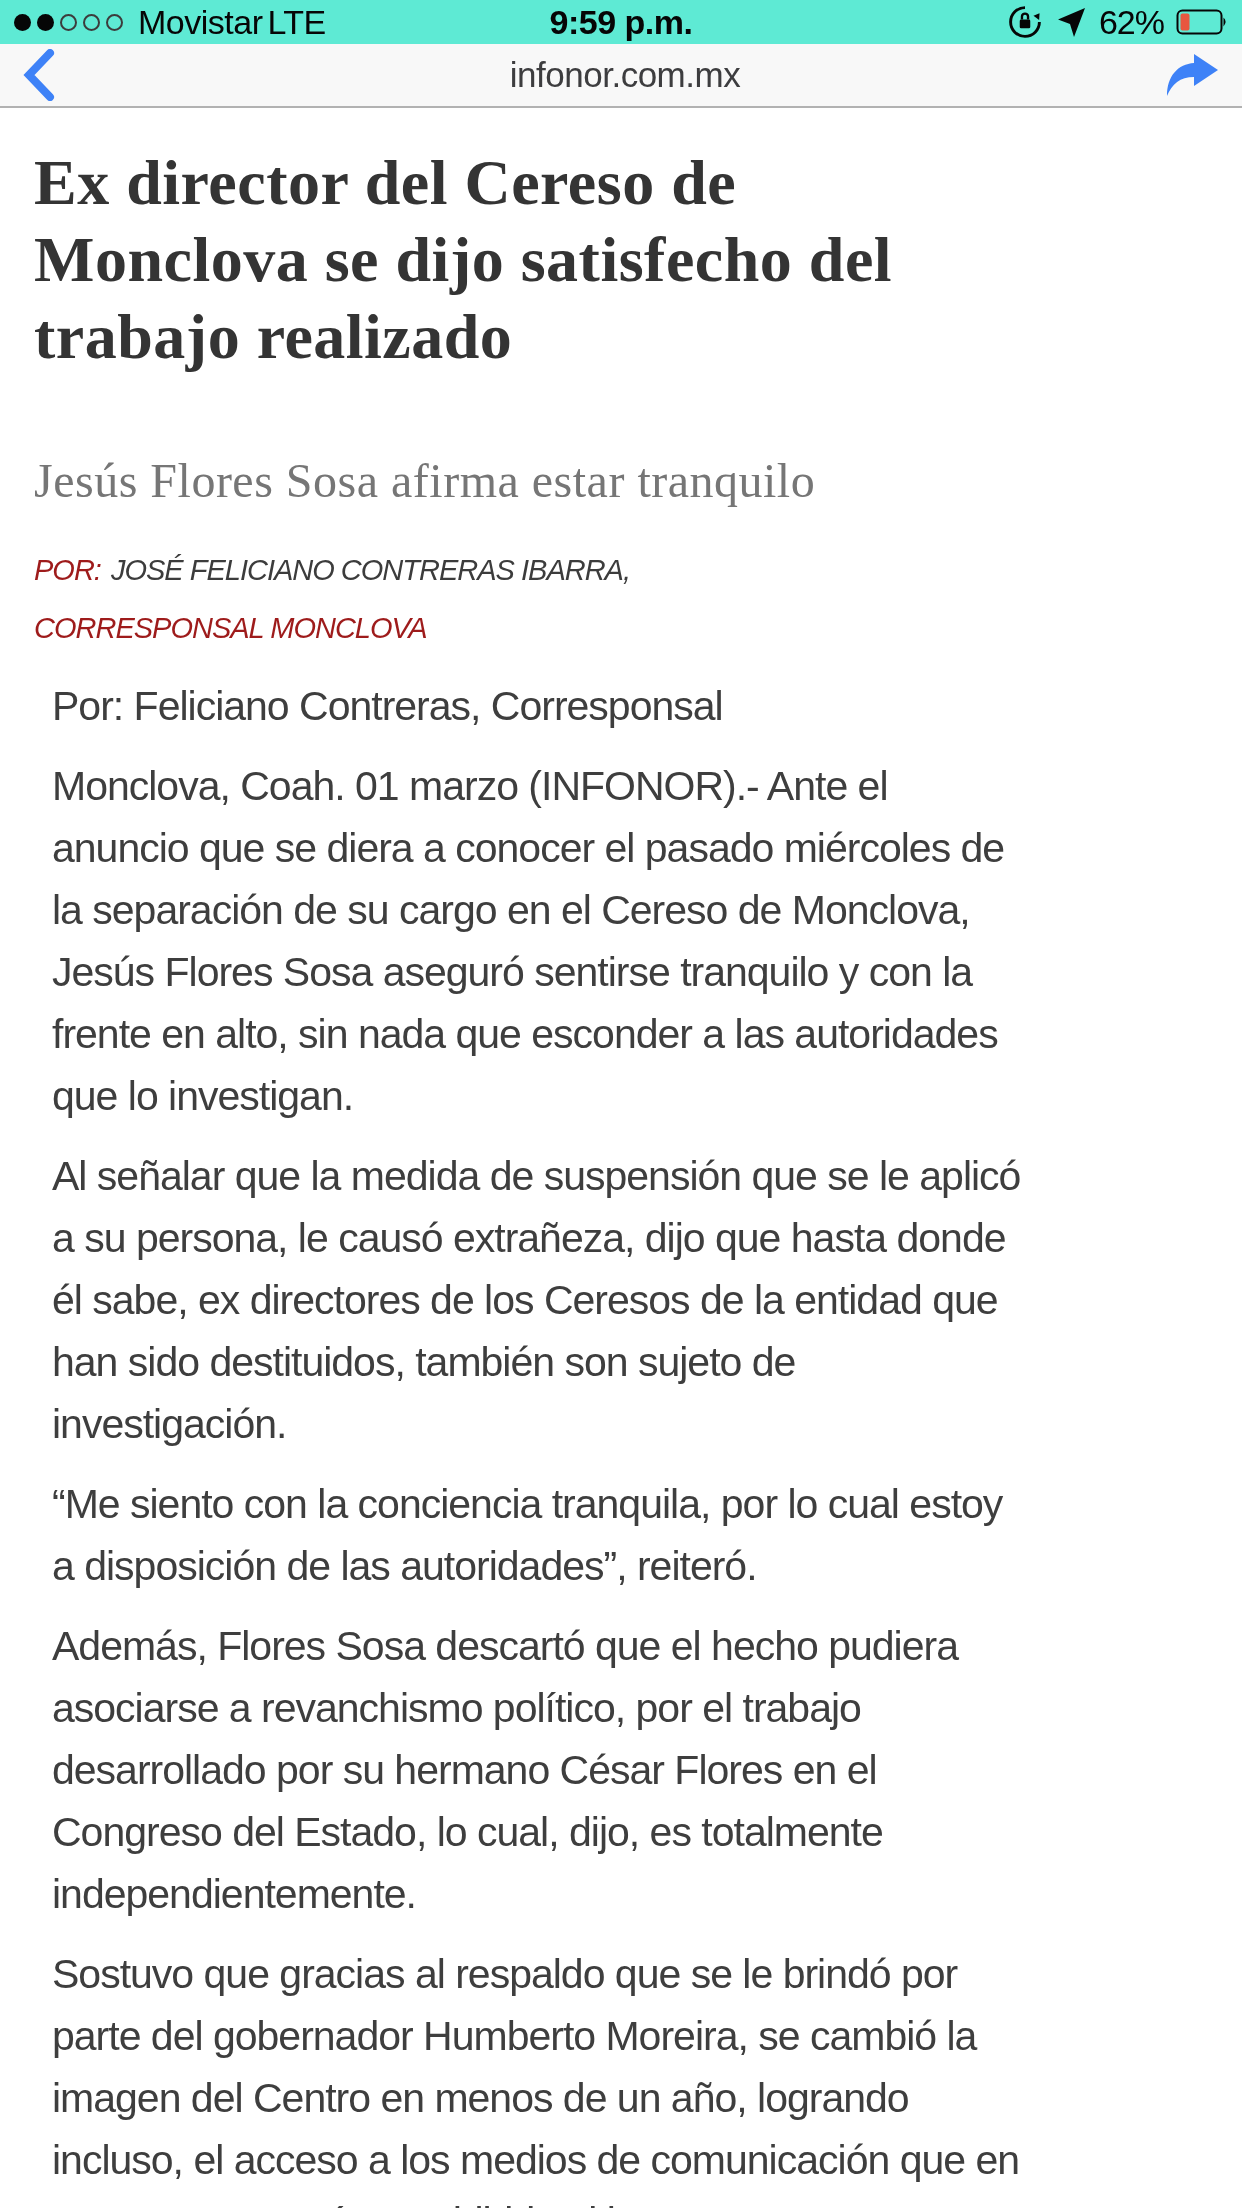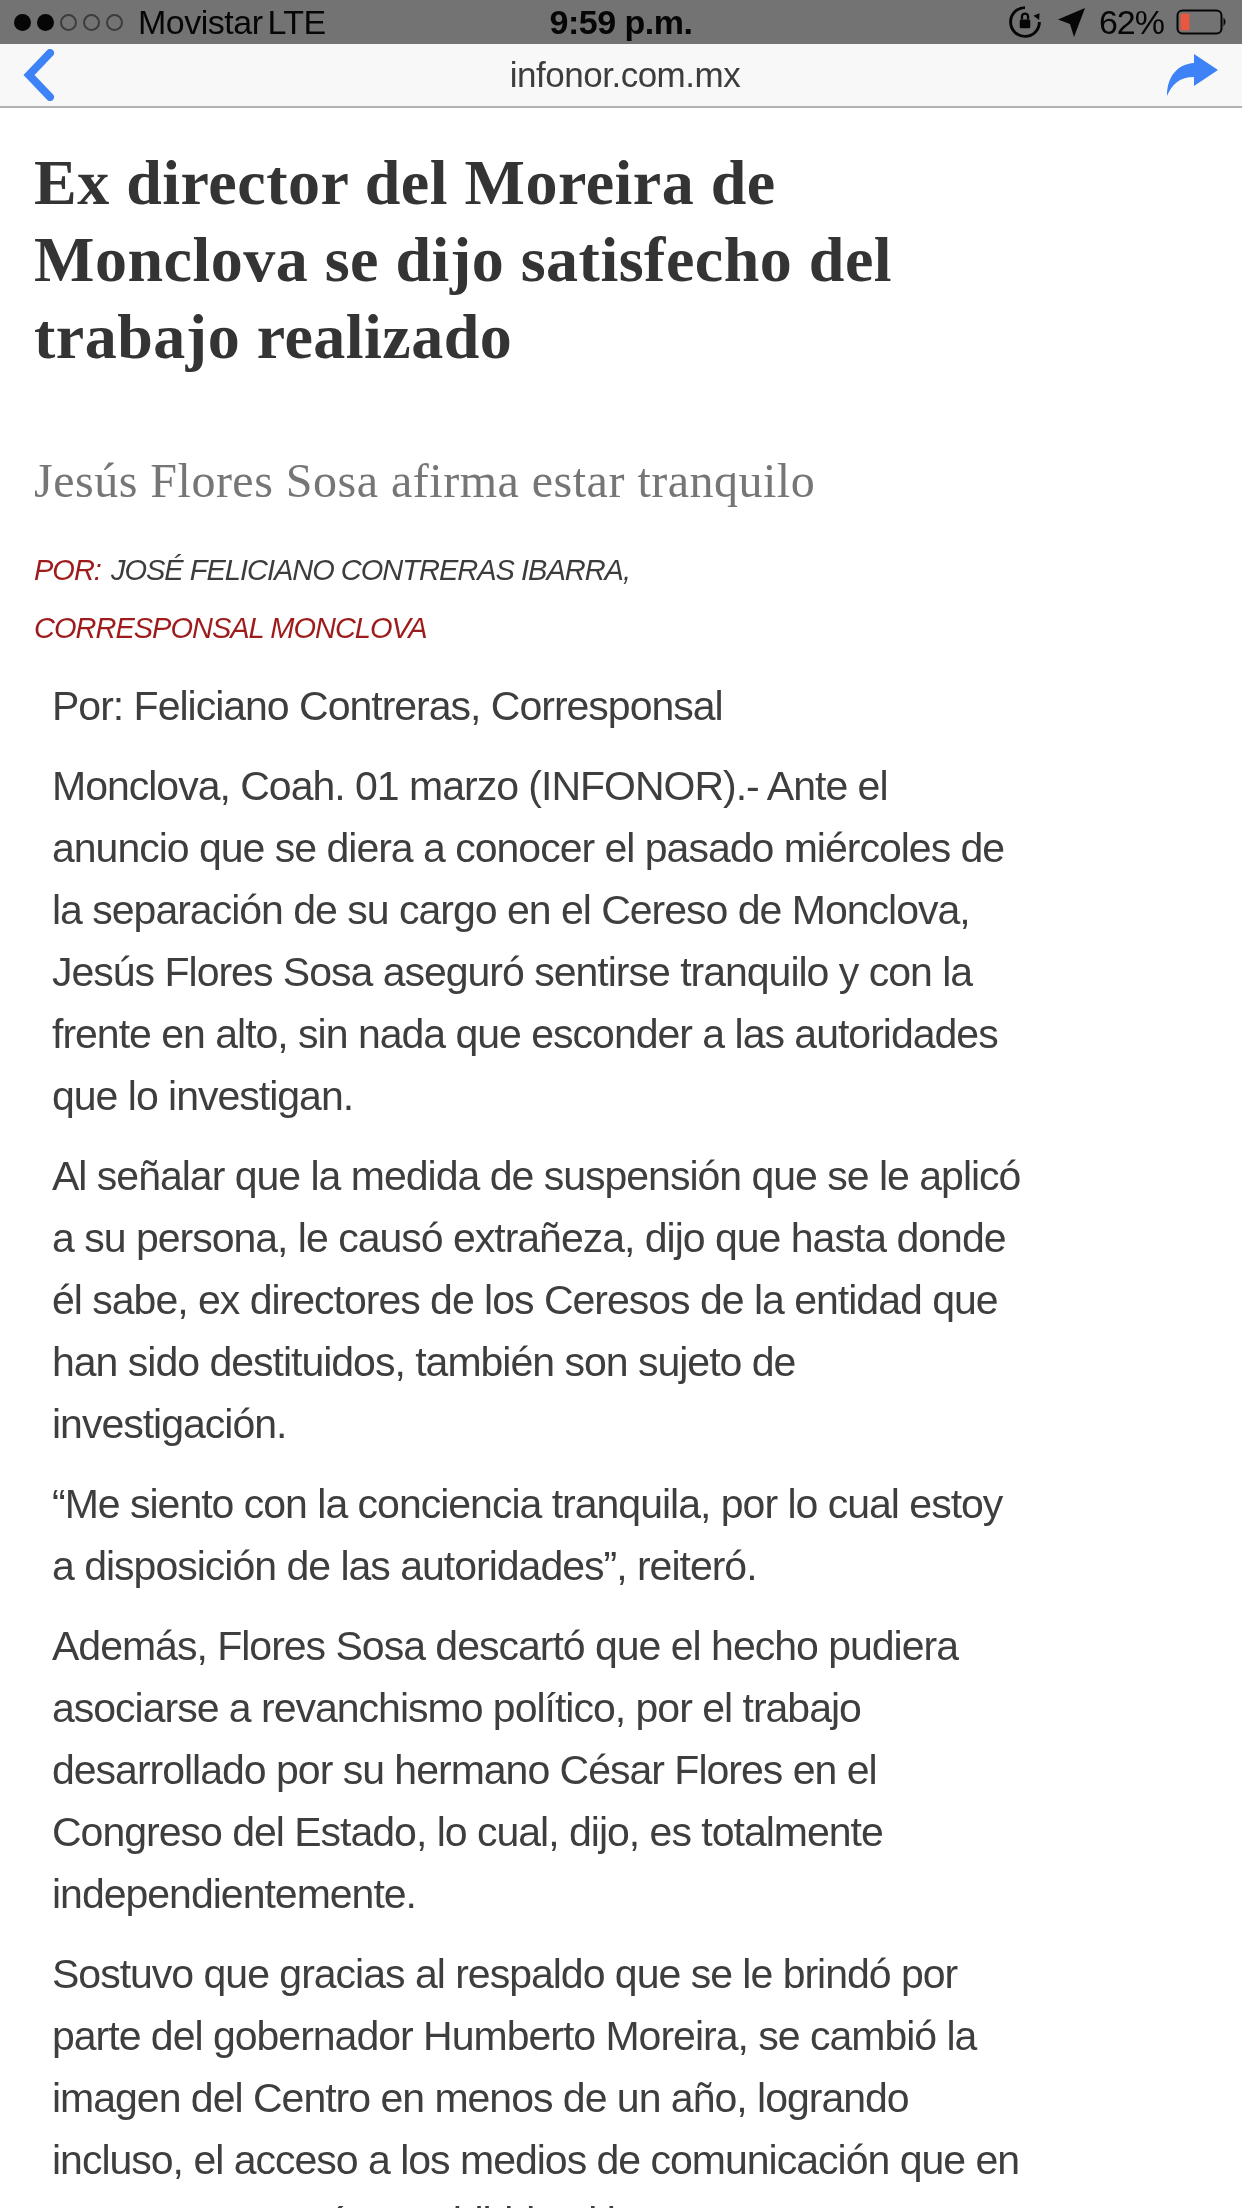--- a/index.html
+++ b/index.html
@@ -6,21 +6,21 @@
   html, body { width: 1242px; height: 2208px; overflow: hidden; }
   body {
     font-family: "Liberation Sans", sans-serif;
     background: #ffffff;
     position: relative;
   }
 
   
   .status-bar {
     height: 44px;
-    background: #737373;
+    background: #5eead4;
     display: flex;
     align-items: center;
     padding: 0 14px;
     position: relative;
     font-size: 34px;
     color: #060606;
   }
   .sb-left { display: flex; align-items: center; gap: 5px; }
   .signal-dots { display: flex; align-items: center; gap: 6px; margin-right: 10px; }
   .dot { width: 17px; height: 17px; border-radius: 50%; }
@@ -154,21 +154,21 @@
   <button class="nav-btn forward" aria-label="forward">
     <span>
       <svg width="56" height="46" viewBox="0 0 56 46">
         <path d="M30 2 L54 18 L30 34 L30 25 C16 25 8 32 3 44 C3 24 14 12 30 11 Z" fill="#3e82f7"></path>
       </svg>
     </span>
   </button>
 </div>
 
 <div class="article">
-  <h1 class="headline">Ex director del Moreira de
+  <h1 class="headline">Ex director del Cereso de
 Monclova se dijo satisfecho del
 trabajo realizado</h1>
 
   <h2 class="subtitle">Jesús Flores Sosa afirma estar tranquilo</h2>
 
   <div class="byline">
     <span class="red">POR:</span><span class="name">JOSÉ FELICIANO CONTRERAS IBARRA,</span><span class="red loc">CORRESPONSAL MONCLOVA</span>
   </div>
 
   <p>Por: Feliciano Contreras, Corresponsal</p>

